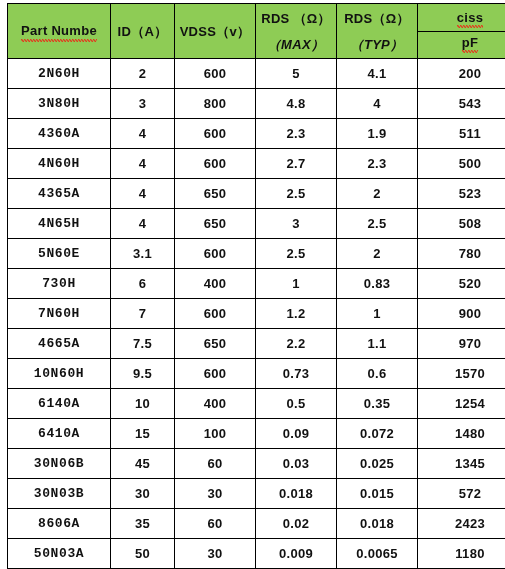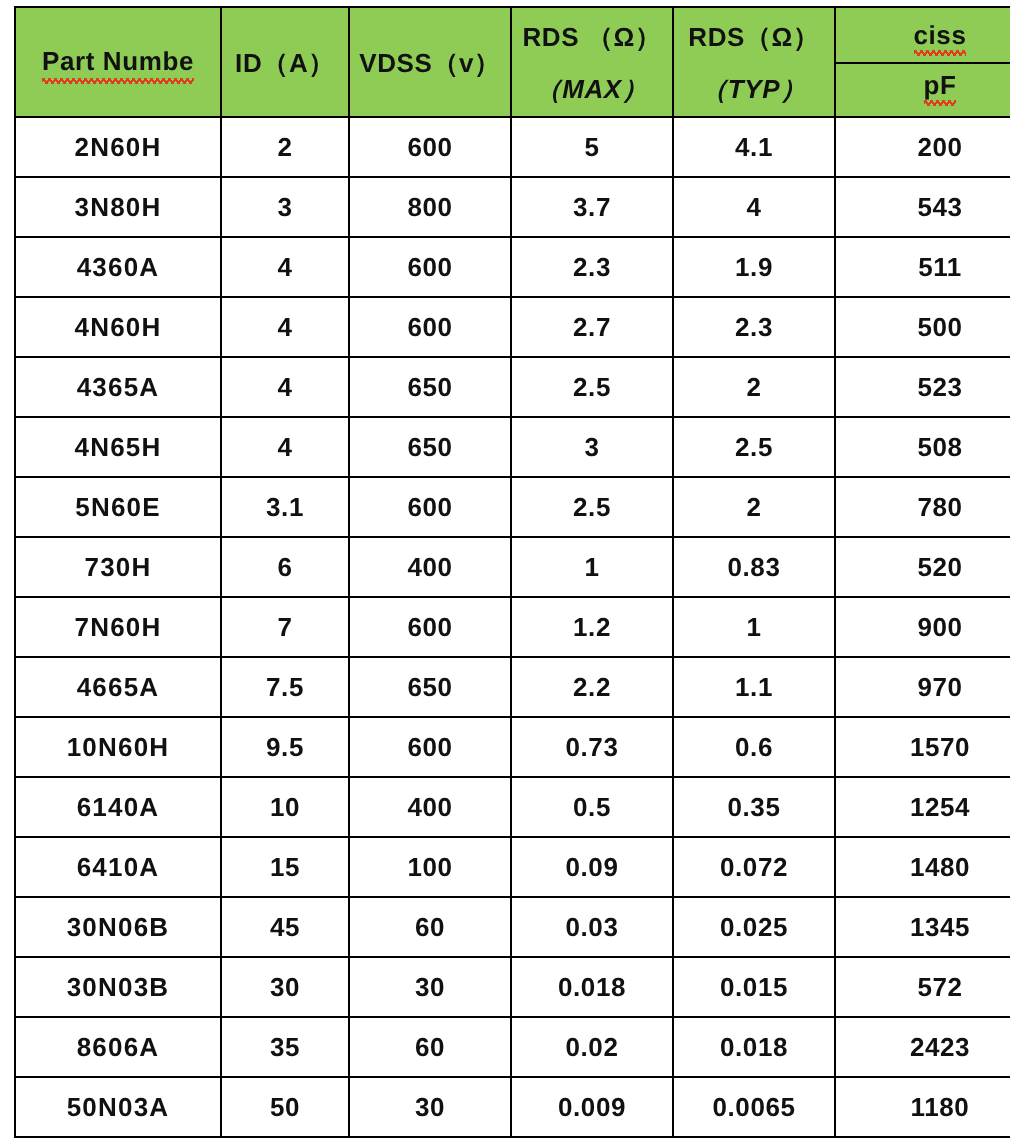--- a/index.html
+++ b/index.html
@@ -112,20 +112,21 @@
   }
 
   
   tbody td {
     height: 29px;
     font-size: 13px;
     background: #ffffff;
   }
   tbody td.part {
     letter-spacing: 0.6px;
+    font-family: Liberation Mono, monospace;
   }
 </style>
 </head>
 <body>
 
 <div id="page">
 
   <table class="spec">
     <colgroup>
       <col style="width:103px">
@@ -183,21 +184,21 @@
         <td>600</td>
         <td>5</td>
         <td>4.1</td>
         <td>200</td>
       </tr>
 
       <tr>
         <td class="part">3N80H</td>
         <td>3</td>
         <td>800</td>
-        <td>3.7</td>
+        <td>4.8</td>
         <td>4</td>
         <td>543</td>
       </tr>
 
       <tr>
         <td class="part">4360A</td>
         <td>4</td>
         <td>600</td>
         <td>2.3</td>
         <td>1.9</td>

